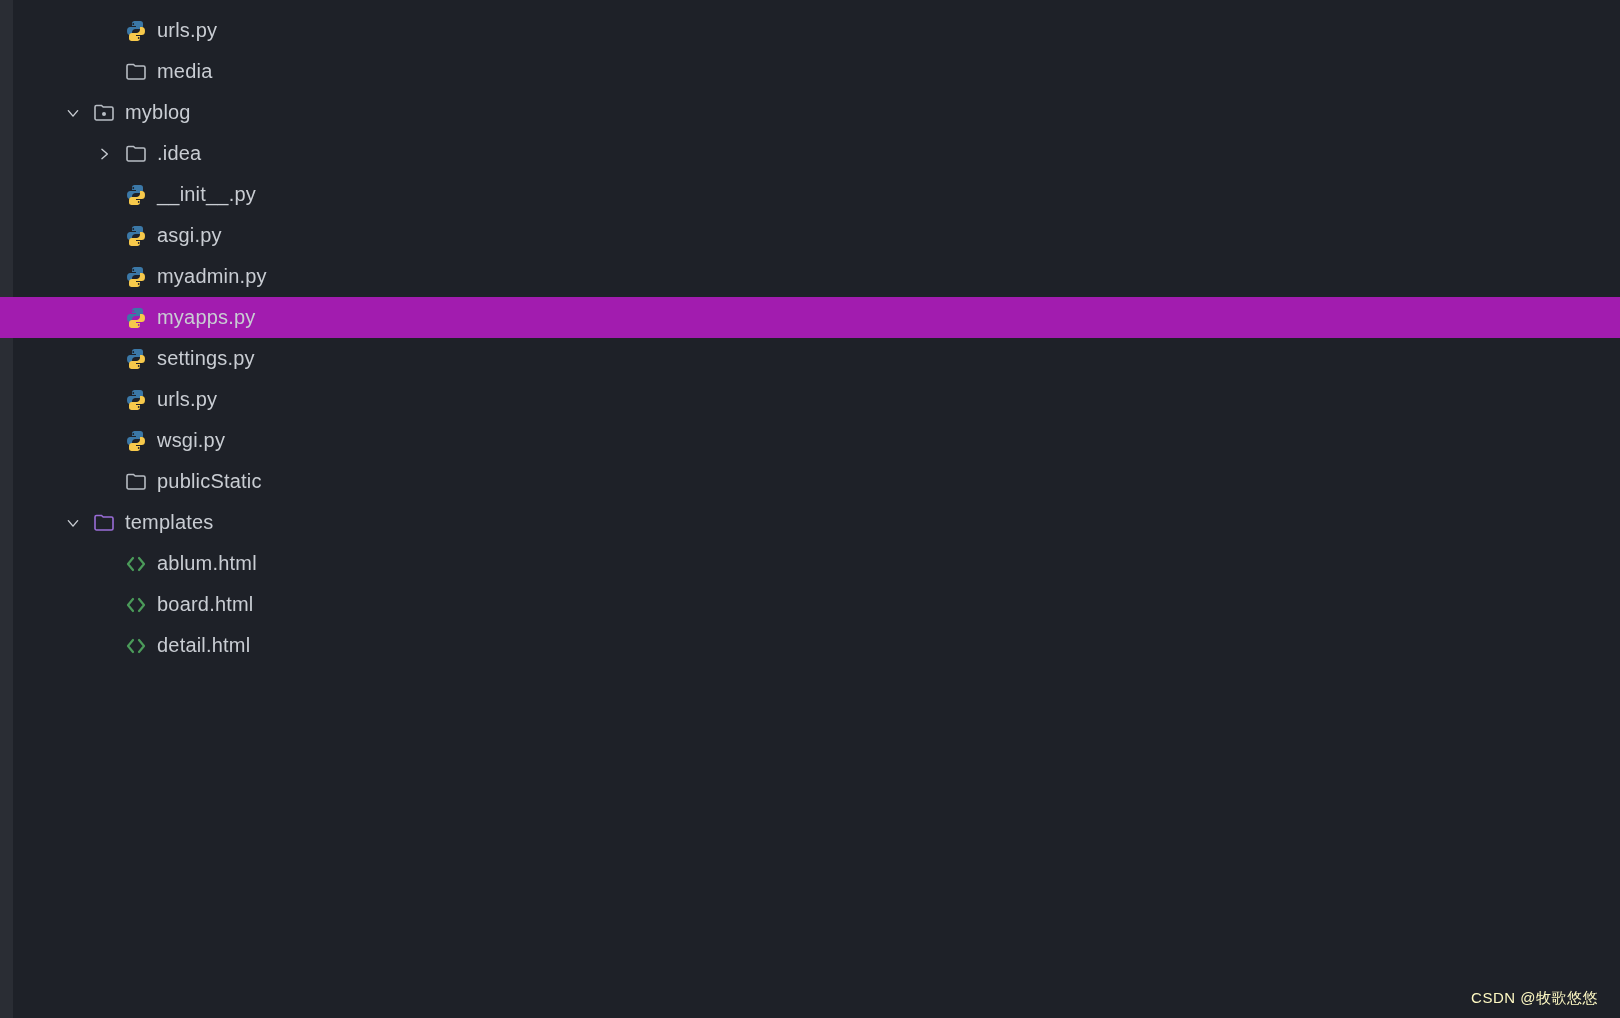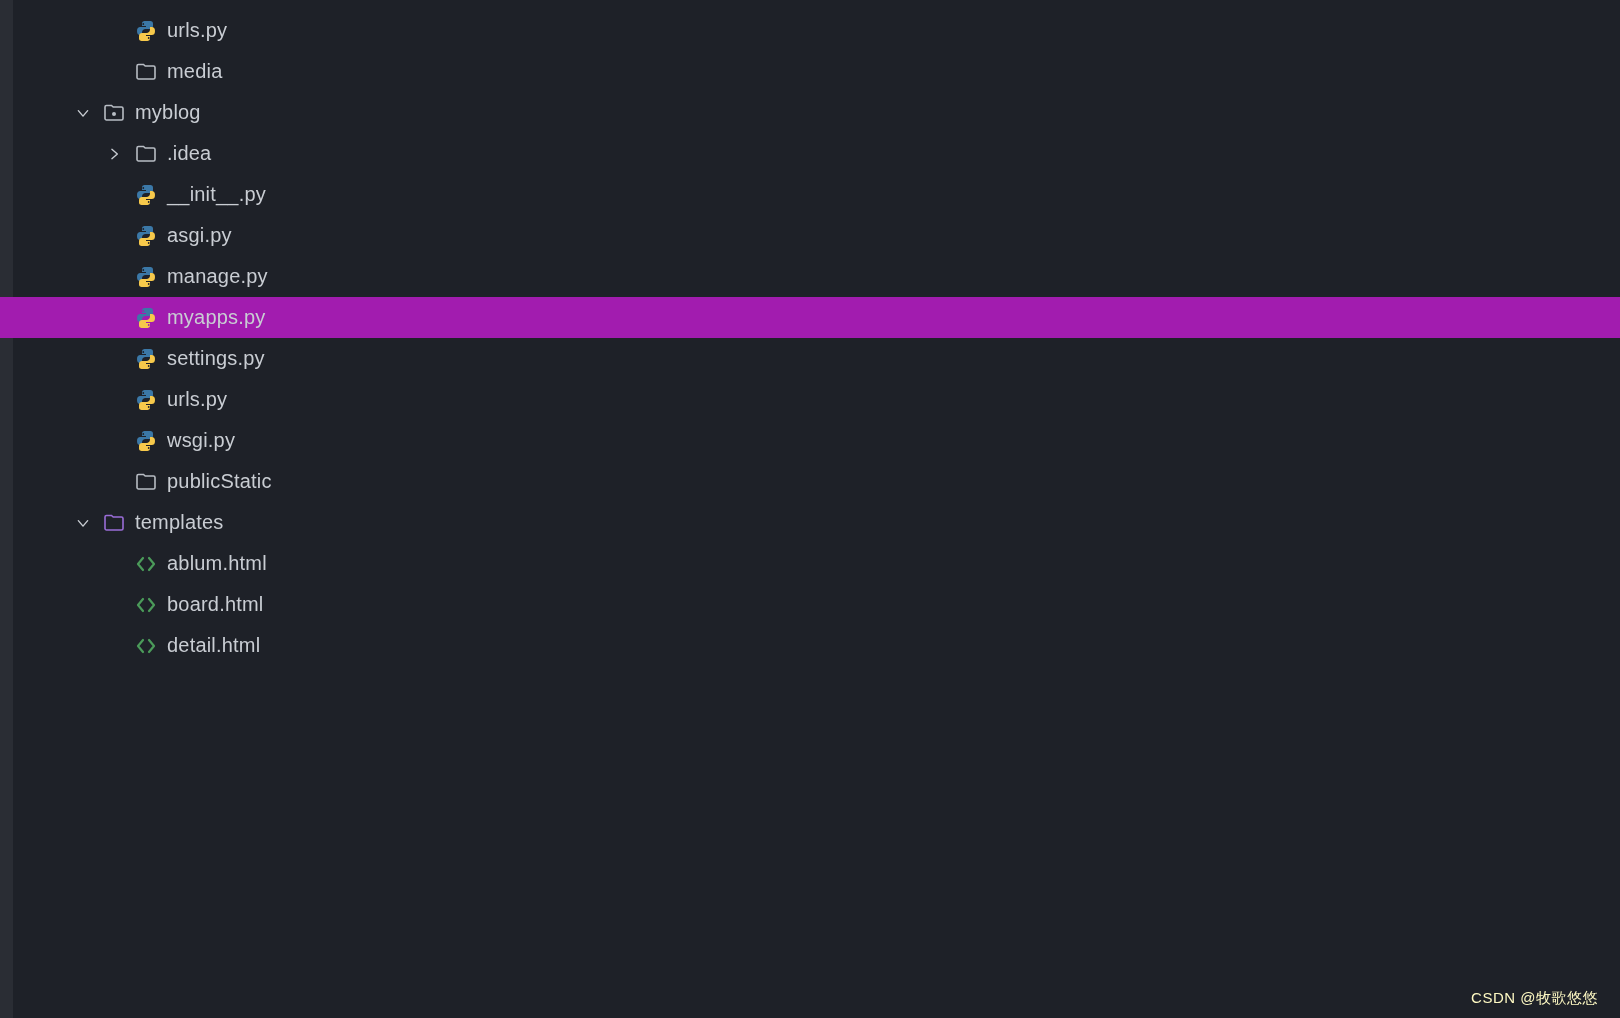--- a/index.html
+++ b/index.html
@@ -24,21 +24,21 @@
     left: 0; top: 0;
     width: 1620px;
     padding-top: 10px;
   }
   .row {
     display: flex;
     align-items: center;
     height: 41px;
     white-space: nowrap;
     cursor: default;
-    padding-left: 12px;
+    padding-left: 2px;
   }
   .row.selected {
     background: #a21caf;
   }
   .arrow {
     width: 16px;
     display: inline-flex;
     justify-content: center;
     color: #c9cdd3;
   }
@@ -134,21 +134,21 @@
         </svg>
       </span>
       <span class="label">asgi.py</span>
     </div>
     <div class="row d2">
       <span class="icon icon-first">
         <svg viewBox="0 0 22 22" width="22" height="22">
           <use href="#ico-python"></use>
         </svg>
       </span>
-      <span class="label">manage.py</span>
+      <span class="label">myadmin.py</span>
     </div>
     <div class="row d2 selected">
       <span class="icon icon-first">
         <svg viewBox="0 0 22 22" width="22" height="22">
           <use href="#ico-python"></use>
         </svg>
       </span>
       <span class="label">myapps.py</span>
     </div>
     <div class="row d2">

